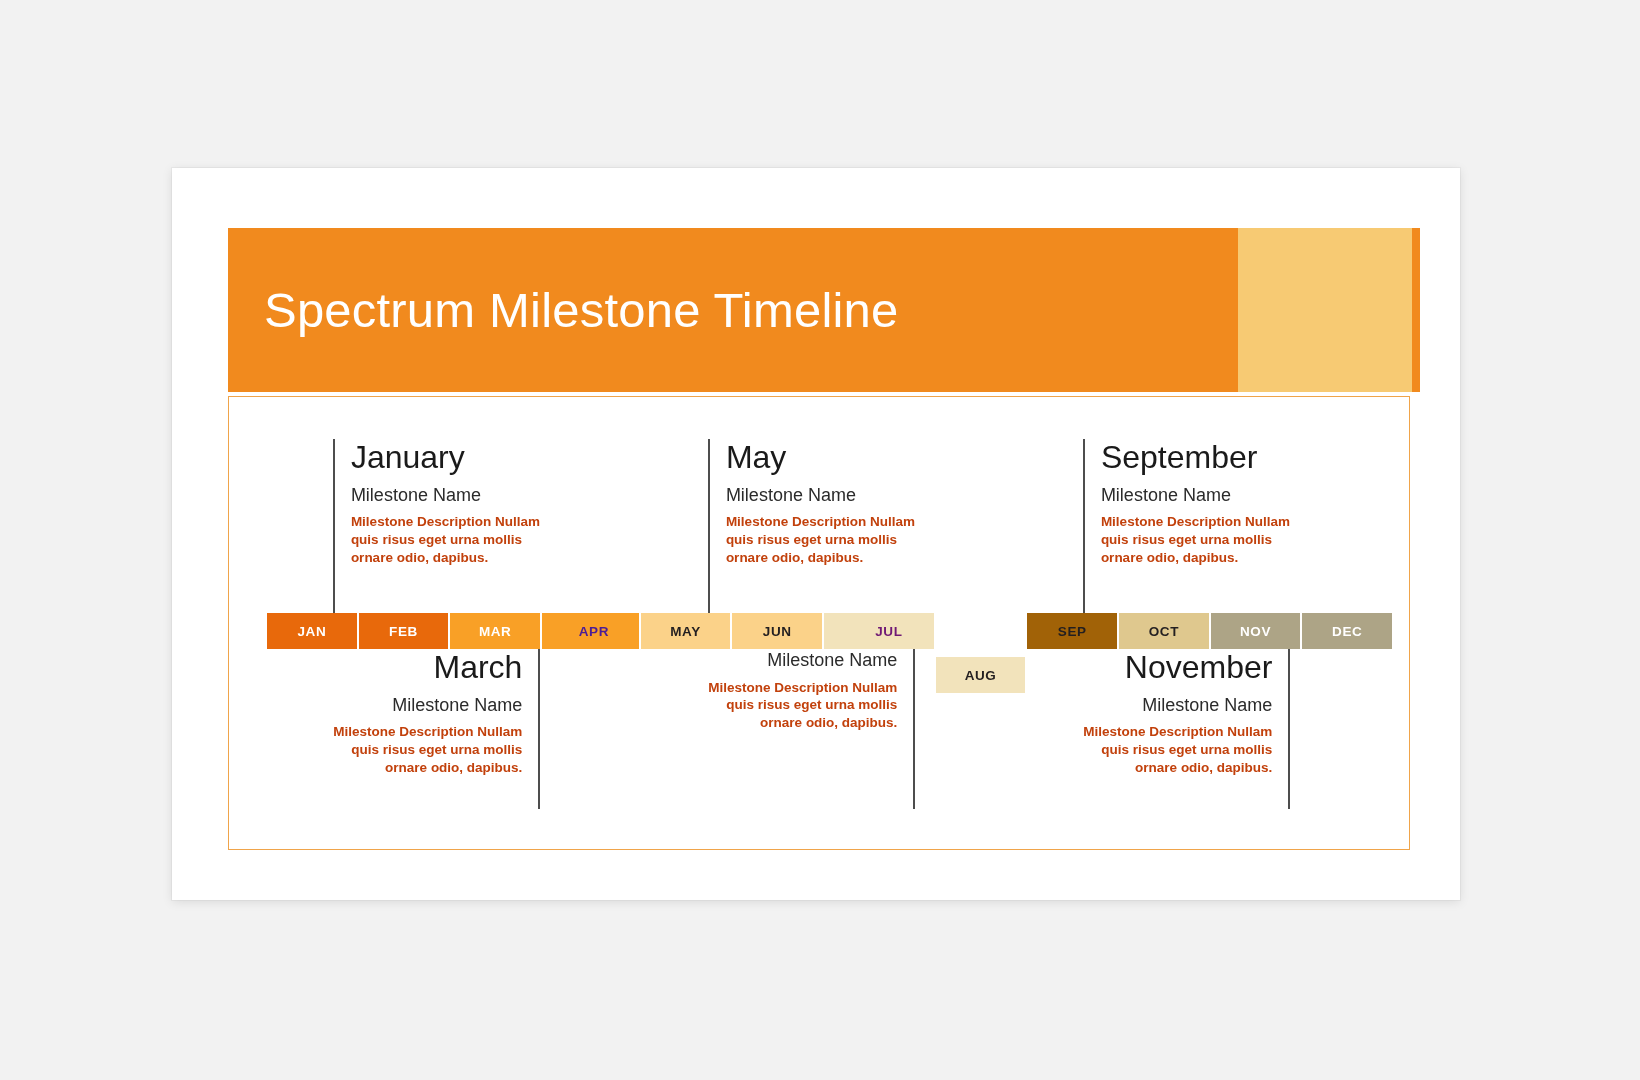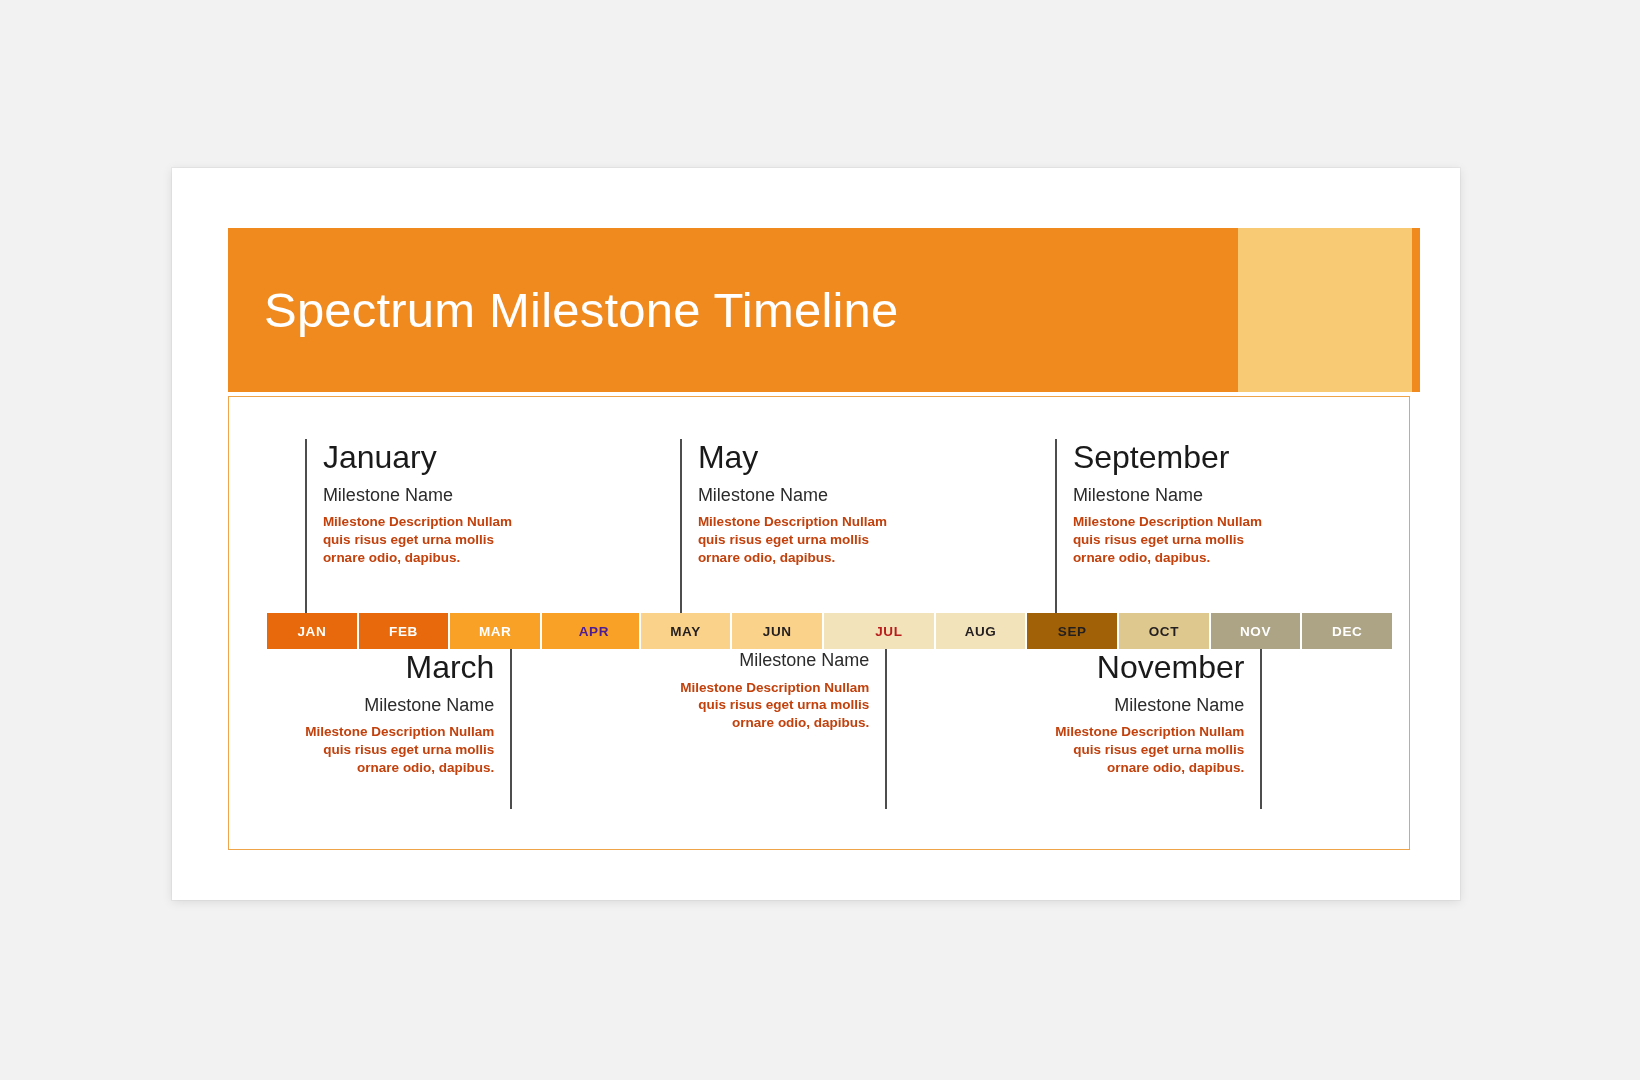--- a/index.html
+++ b/index.html
@@ -98,20 +98,21 @@
     letter-spacing: 0.6px;
     box-sizing: border-box;
     border-right: 2px solid #ffffff;
   }
   .month-cell:last-child { border-right: none; }
 
   
   .ms {
     position: absolute;
     width: 320px;
+    margin-left: 28px;
   }
   .ms.top {
     text-align: left;
     padding-left: 16px;
     border-left: 2px solid #4d4d4d;
     top: 42px;             
     height: 174px;
   }
   .ms.bottom {
     text-align: right;
@@ -172,24 +173,24 @@
           </div>
           <div class="month-cell" style="background: rgb(249, 160, 38); color: #4c1d95; padding-left: 7px;">
             <span>APR</span>
           </div>
           <div class="month-cell" style="background: rgb(251, 210, 137); color: rgb(35, 31, 32);">
             <span>MAY</span>
           </div>
           <div class="month-cell" style="background: rgb(251, 210, 137); color: rgb(35, 31, 32);">
             <span>JUN</span>
           </div>
-          <div class="month-cell" style="background: rgb(242, 227, 187); color: #b91c1c; padding-left: 20px;">
+          <div class="month-cell" style="background: rgb(242, 227, 187); color: #701a75; padding-left: 20px;">
             <span>JUL</span>
           </div>
-          <div class="month-cell" style="background: rgb(242, 227, 187); color: rgb(35, 31, 32);">
+          <div class="month-cell" style="background: rgb(242, 227, 187); color: rgb(35, 31, 32); margin-top: 44px;">
             <span>AUG</span>
           </div>
           <div class="month-cell" style="background: #a16207; color: rgb(35, 31, 32);">
             <span>SEP</span>
           </div>
           <div class="month-cell" style="background: rgb(223, 200, 142); color: rgb(35, 31, 32);">
             <span>OCT</span>
           </div>
           <div class="month-cell" style="background: rgb(173, 164, 134); color: rgb(255, 255, 255);">
             <span>NOV</span>

